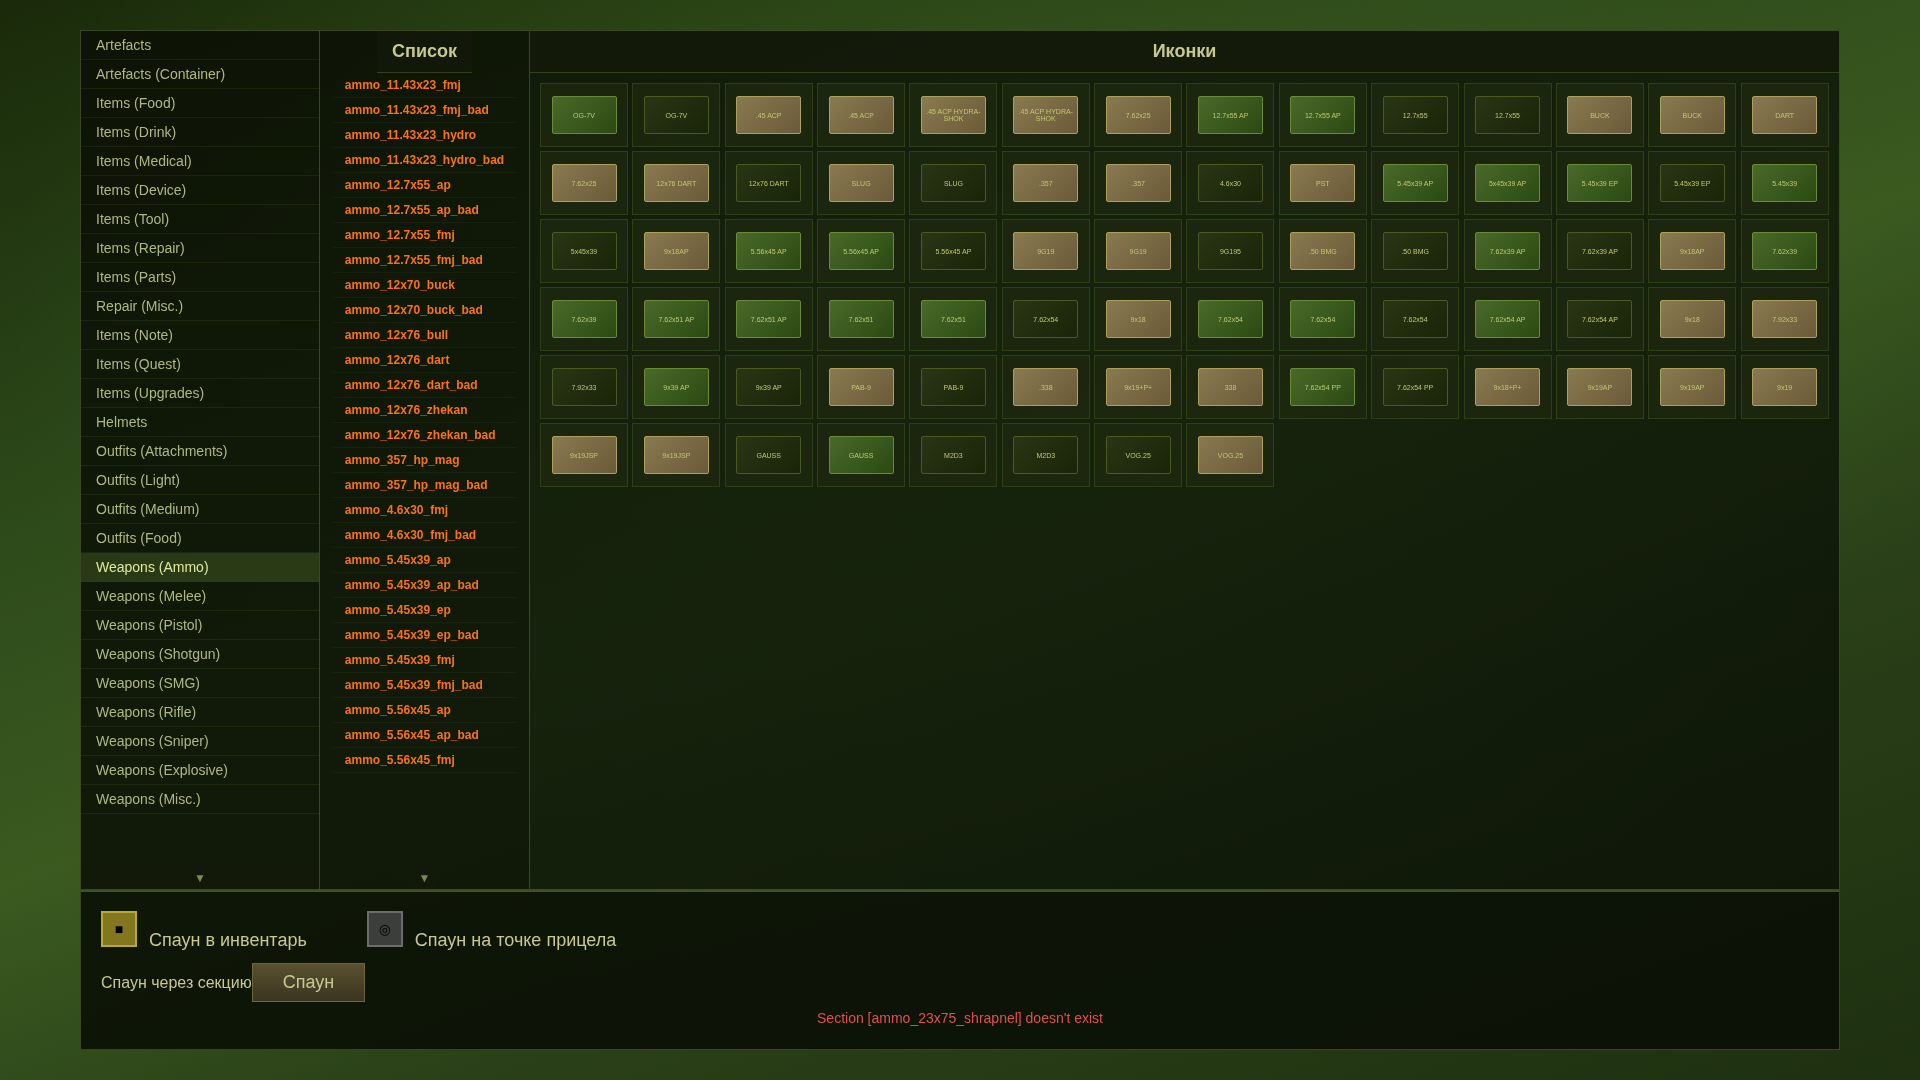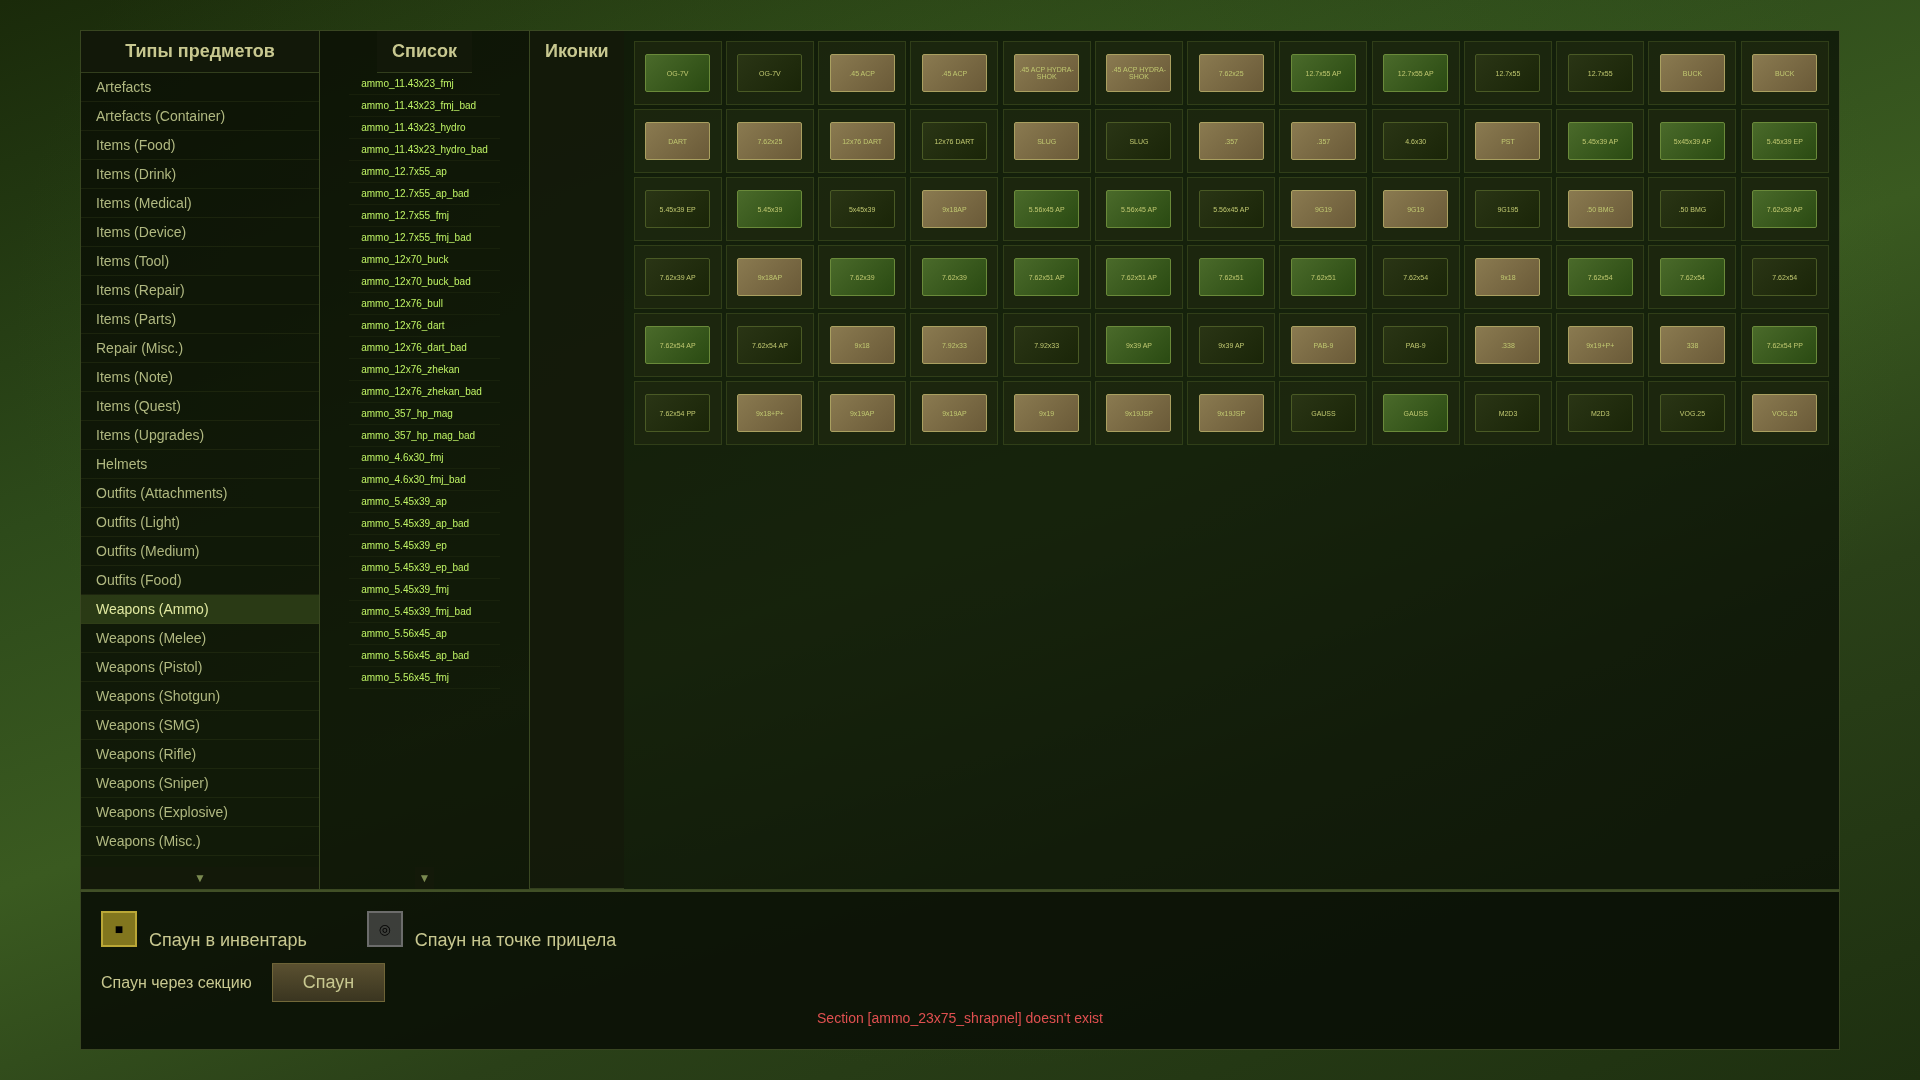--- a/index.html
+++ b/index.html
@@ -105,34 +105,35 @@
       background: rgba(10,15,5,0.85);
       border: 1px solid rgba(100,120,60,0.5);
       border-left: none;
       display: flex;
       flex-direction: column;
       align-items: center;
     }
 
     .item-list-entry {
       padding: 5px 12px;
-      color: #bef264;
-      font-size: 10px;
+      color: #f97316;
+      font-size: 12px;
       cursor: pointer;
       border-bottom: 1px solid rgba(60,70,30,0.2);
+      font-weight: bold;
     }
 
     
     .col-icons {
       flex: 1;
       background: rgba(10,15,5,0.75);
       border: 1px solid rgba(100,120,60,0.5);
       border-left: none;
       display: flex;
-      flex-direction: row;
+      flex-direction: column;
     }
 
     .icons-grid {
       flex: 1;
       overflow-y: auto;
       padding: 10px;
       display: grid;
       grid-template-columns: repeat(auto-fill, minmax(88px, 1fr));
       gap: 4px;
       align-content: start;
@@ -213,21 +214,20 @@
 
     .spawn-option-text {
       color: #c8c890;
       font-size: 18px;
       margin-top: 23px;
     }
 
     .spawn-section-row {
       display: flex;
       align-items: center;
-      gap: 20px;
     }
 
     .spawn-section-label {
       color: #c8c890;
       font-size: 16px;
       white-space: nowrap;
     }
 
     .spawn-input {
       flex: 1;
@@ -259,21 +259,20 @@
   </style>
 </head>
 <body>
 
 <div class="bg"></div>
 
 <div class="main-panel">
   <div class="columns">
 
     <div class="col-types">
-      <div class="col-header">Типы предметов</div>
       <div class="col-list" id="types-list">
 
       <div class="type-item">Artefacts</div>
           <div class="type-item">Artefacts (Container)</div>
           <div class="type-item">Items (Food)</div>
           <div class="type-item">Items (Drink)</div>
           <div class="type-item">Items (Medical)</div>
           <div class="type-item">Items (Device)</div>
           <div class="type-item">Items (Tool)</div>
           <div class="type-item">Items (Repair)</div>

